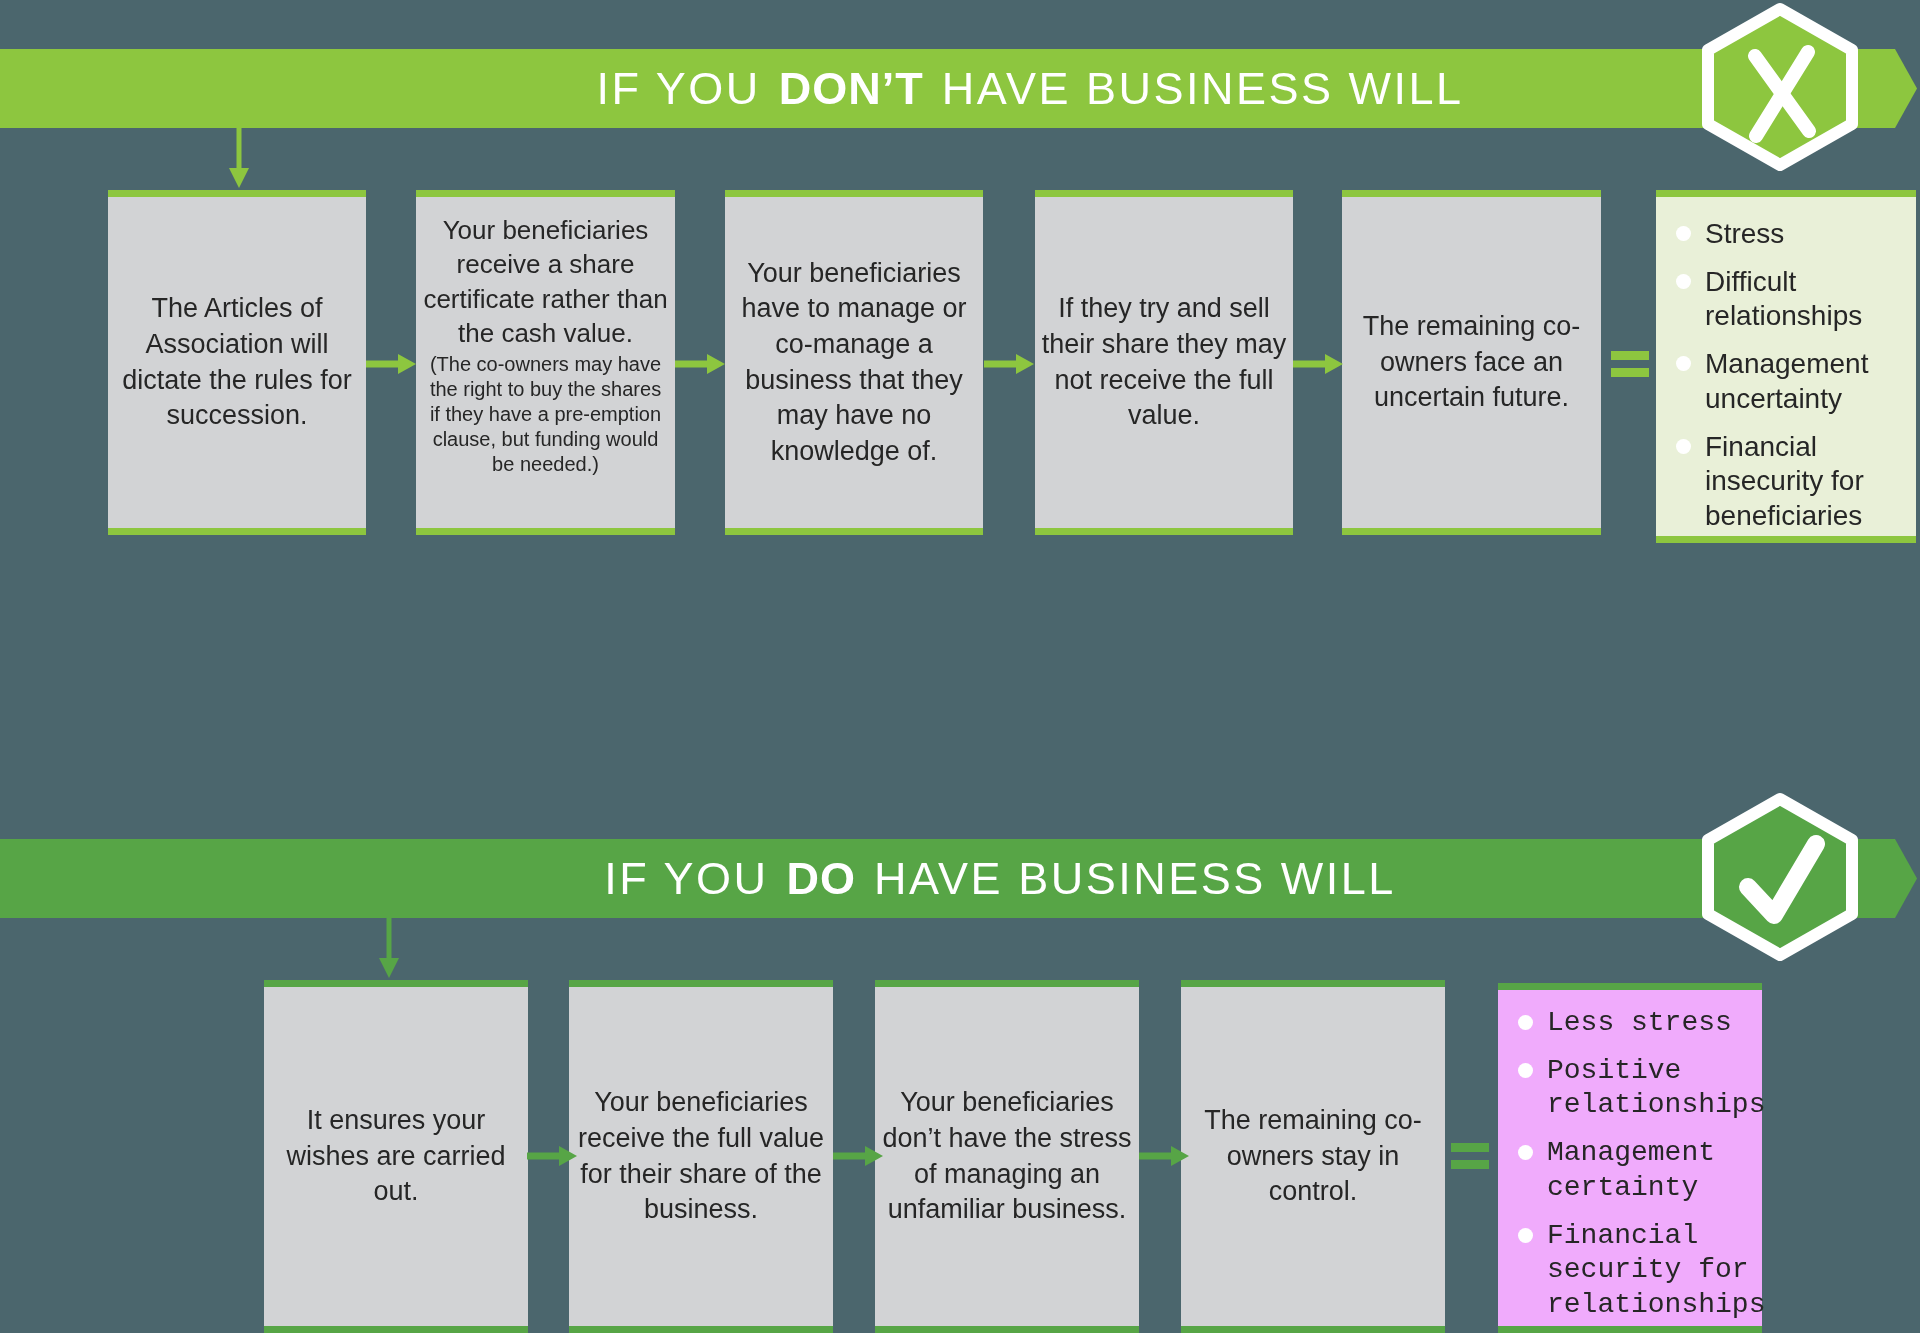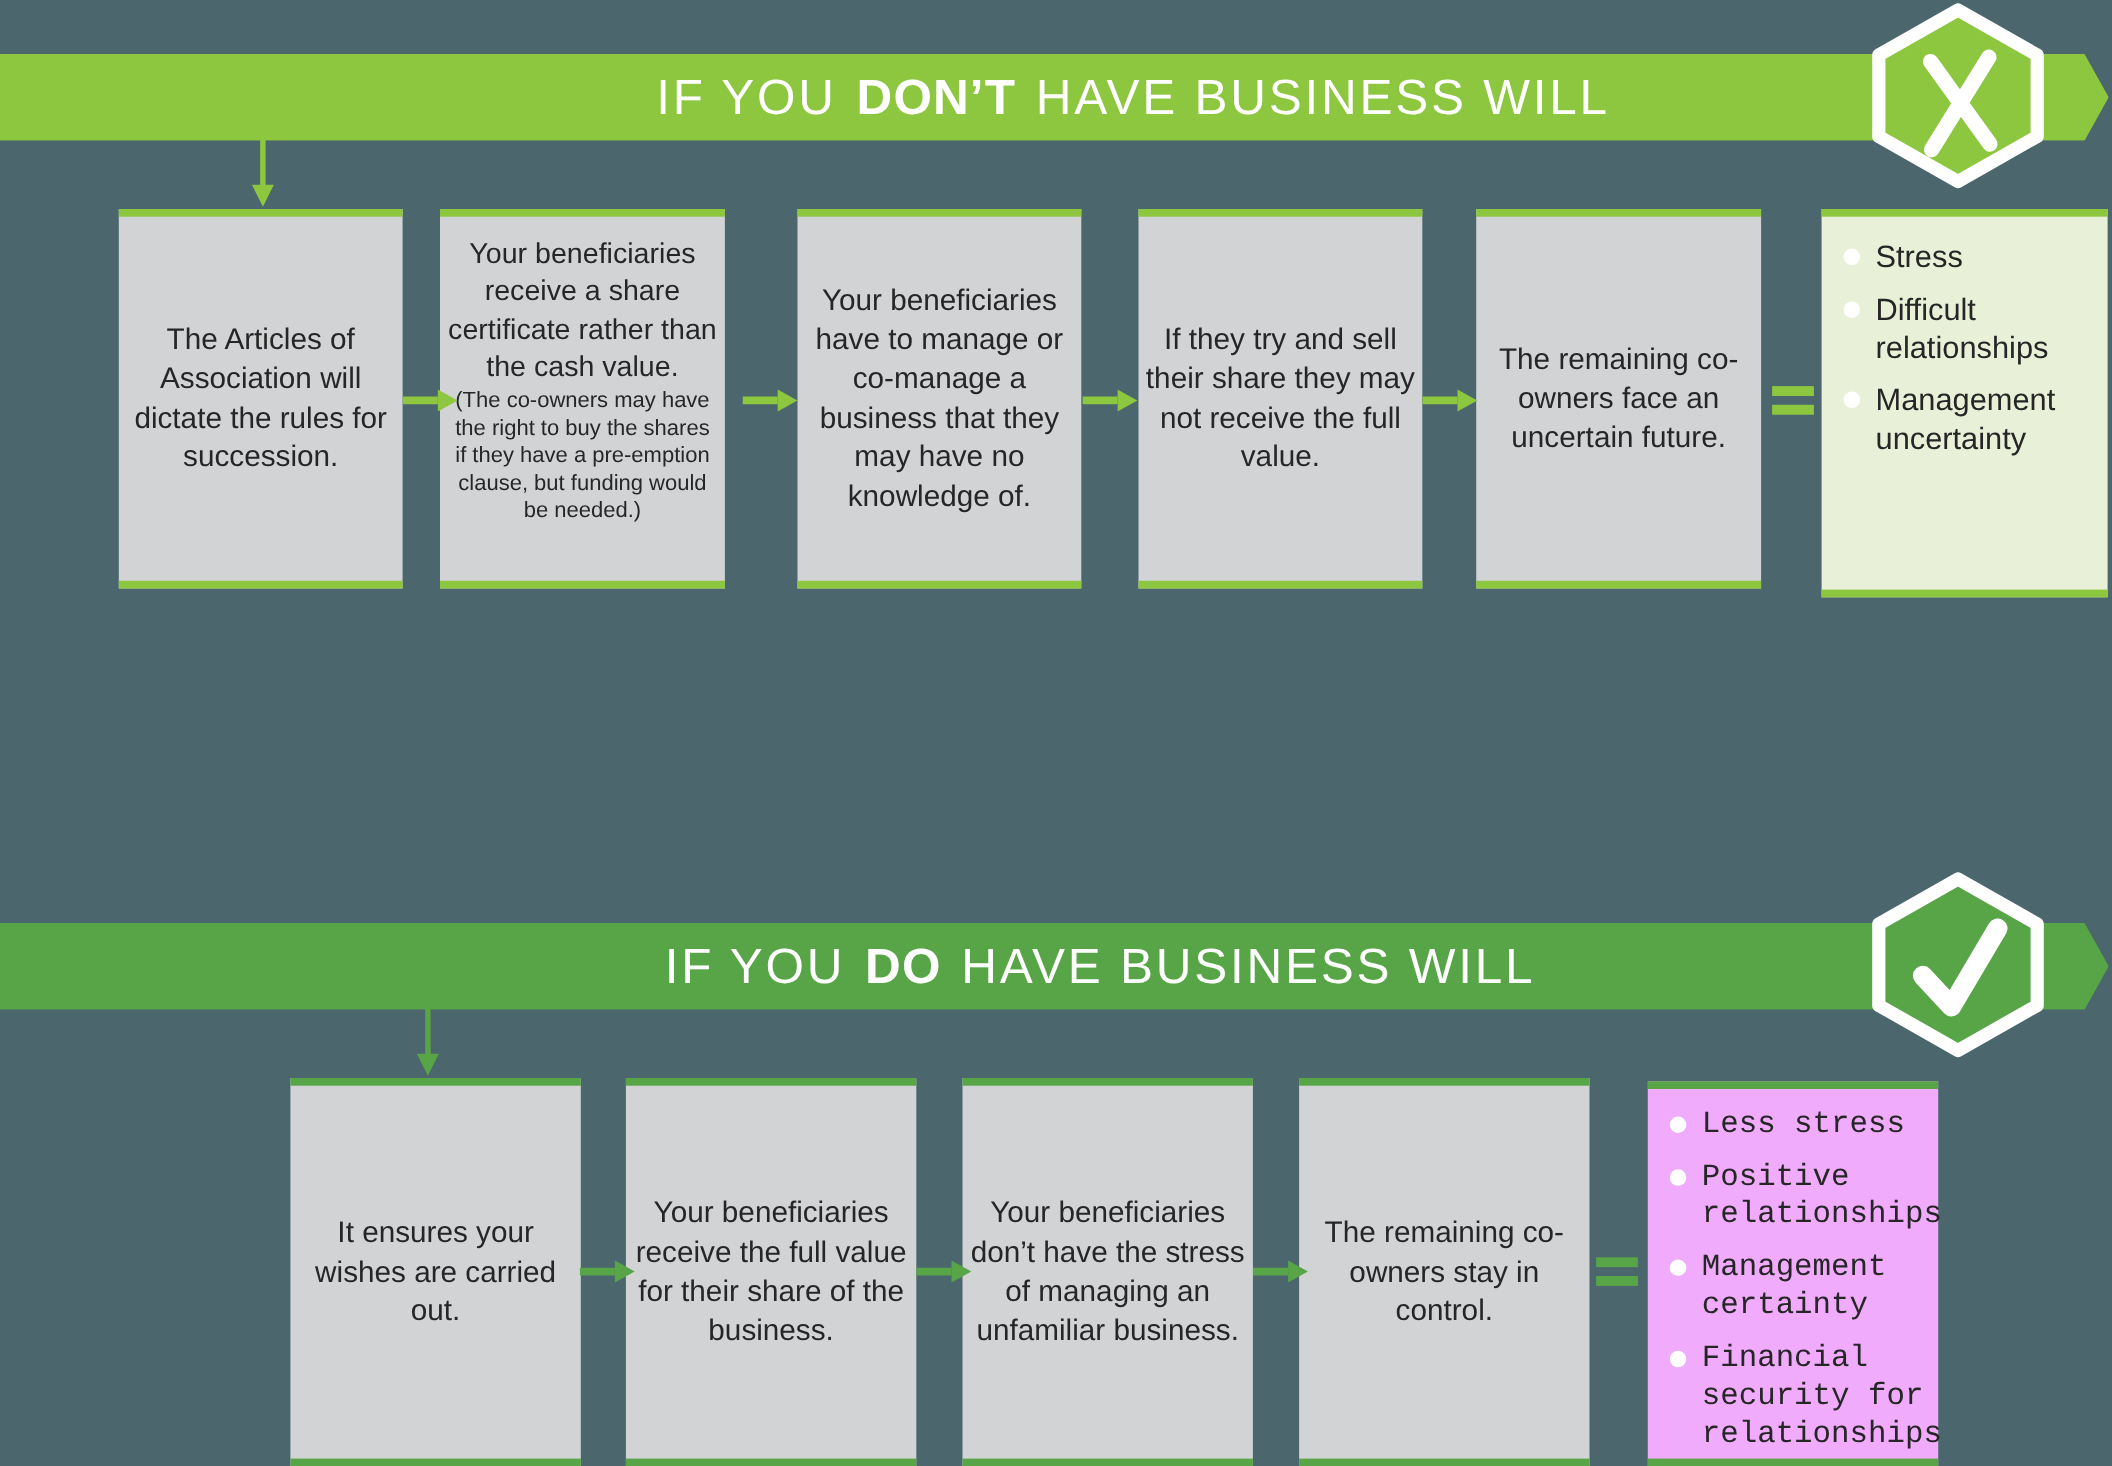--- a/index.html
+++ b/index.html
@@ -92,21 +92,21 @@
   <div class="varrow" style="left:226px;top:126px;">
     <svg width="26" height="62" viewBox="0 0 26 62">
       <line x1="13" y1="0" x2="13" y2="44" stroke="#8dc63f" stroke-width="5"></line>
       <polygon points="3,42 23,42 13,62" fill="#8dc63f"></polygon>
     </svg>
   </div>
 
   <div class="fbox r1" style="left:108px;width:258px;">
     <span>The Articles of Association will dictate the rules for succession.</span>
   </div>
-  <div class="fbox r1 tight" style="left:400px;width:259px;font-size:26px;">
+  <div class="fbox r1 tight" style="left:416px;width:259px;font-size:26px;">
     <span>Your beneficiaries receive a share certificate rather than the cash value.</span>
     <span class="note">(The co-owners may have the right to buy the shares if they have a pre-emption clause, but funding would be needed.)</span>
   </div>
   <div class="fbox r1" style="left:725px;width:258px;">
     <span>Your beneficiaries have to manage or co-manage a business that they may have no knowledge of.</span>
   </div>
   <div class="fbox r1" style="left:1035px;width:258px;padding:10px 2px;">
     <span>If they try and sell their share they may not receive the full value.</span>
   </div>
   <div class="fbox r1" style="left:1342px;width:259px;align-items:center;">
@@ -149,20 +149,24 @@
           <span class="dot"></span>
           <span class="otext">Stress</span>
         </li>
       <li>
           <span class="dot"></span>
           <span class="otext">Difficult relationships</span>
         </li>
       <li>
           <span class="dot"></span>
           <span class="otext">Management uncertainty</span>
+        </li>
+      <li>
+          <span class="dot"></span>
+          <span class="otext">Financial insecurity for beneficiaries</span>
         </li>
     </ul>
   </div>
 
   <div class="banner bottom"></div>
   <div class="banner-title bottom">
     <span class="seg">IF YOU</span>
     <span class="seg emph">DO</span>
     <span class="seg">HAVE BUSINESS WILL</span>
   </div>

